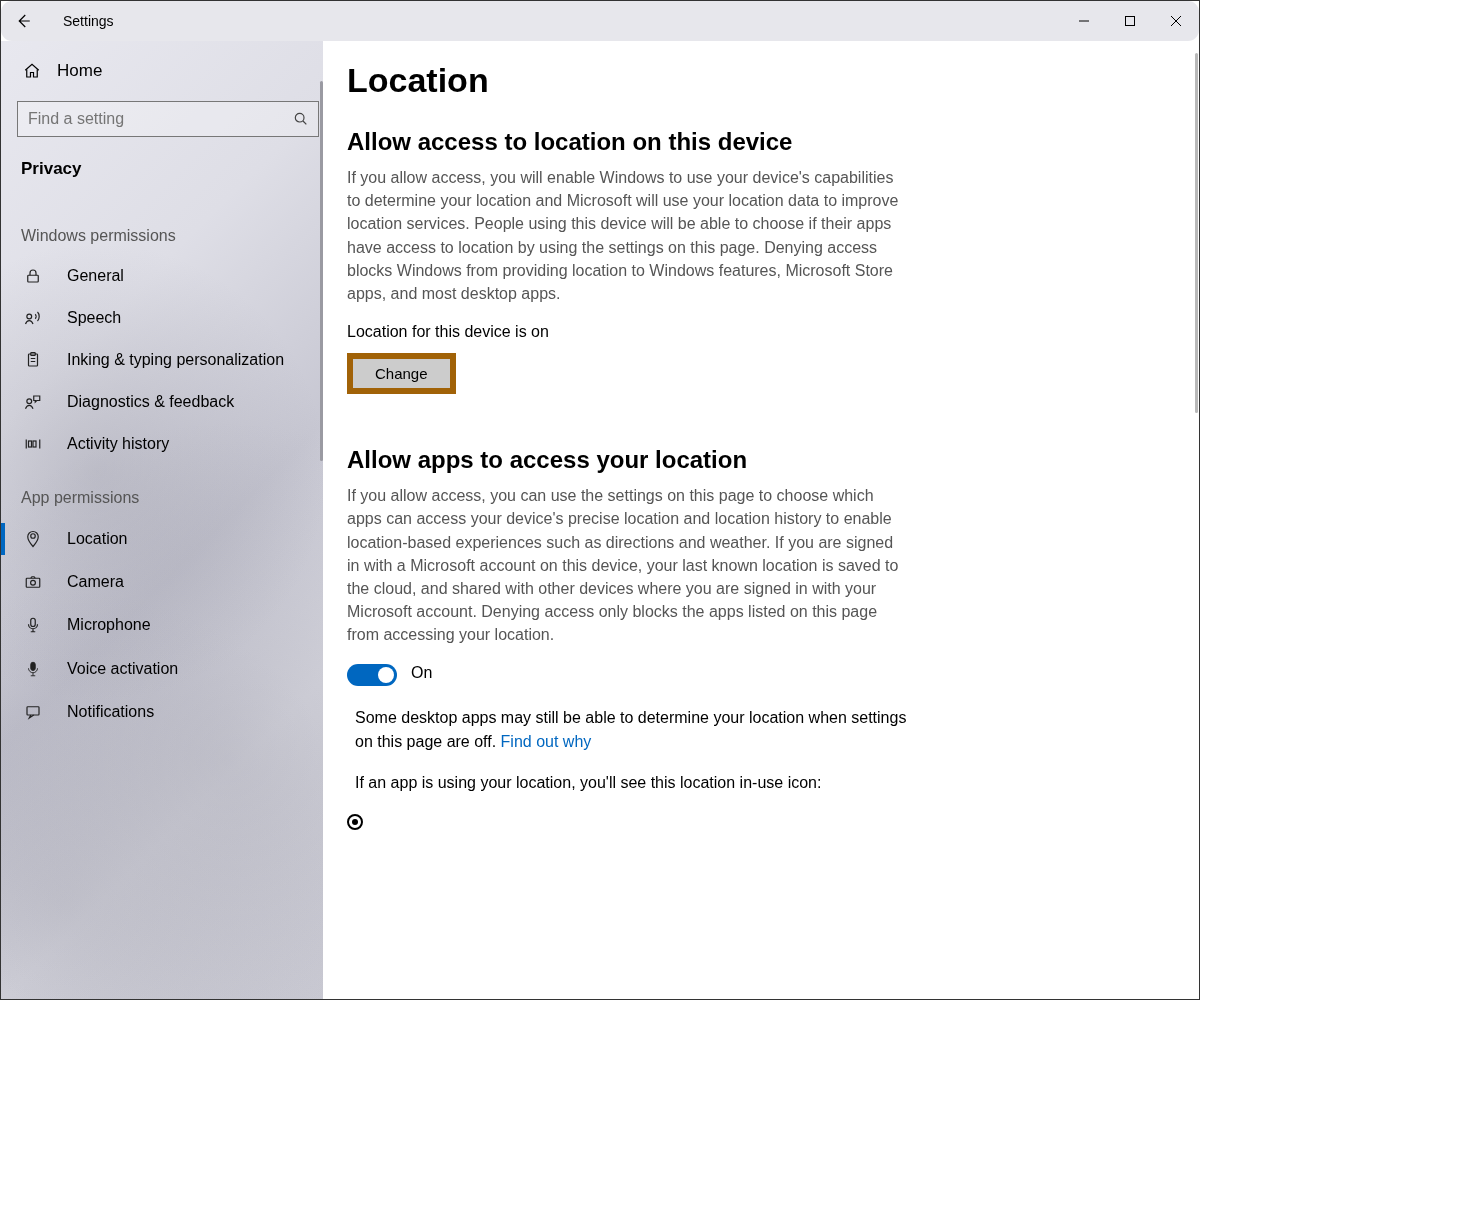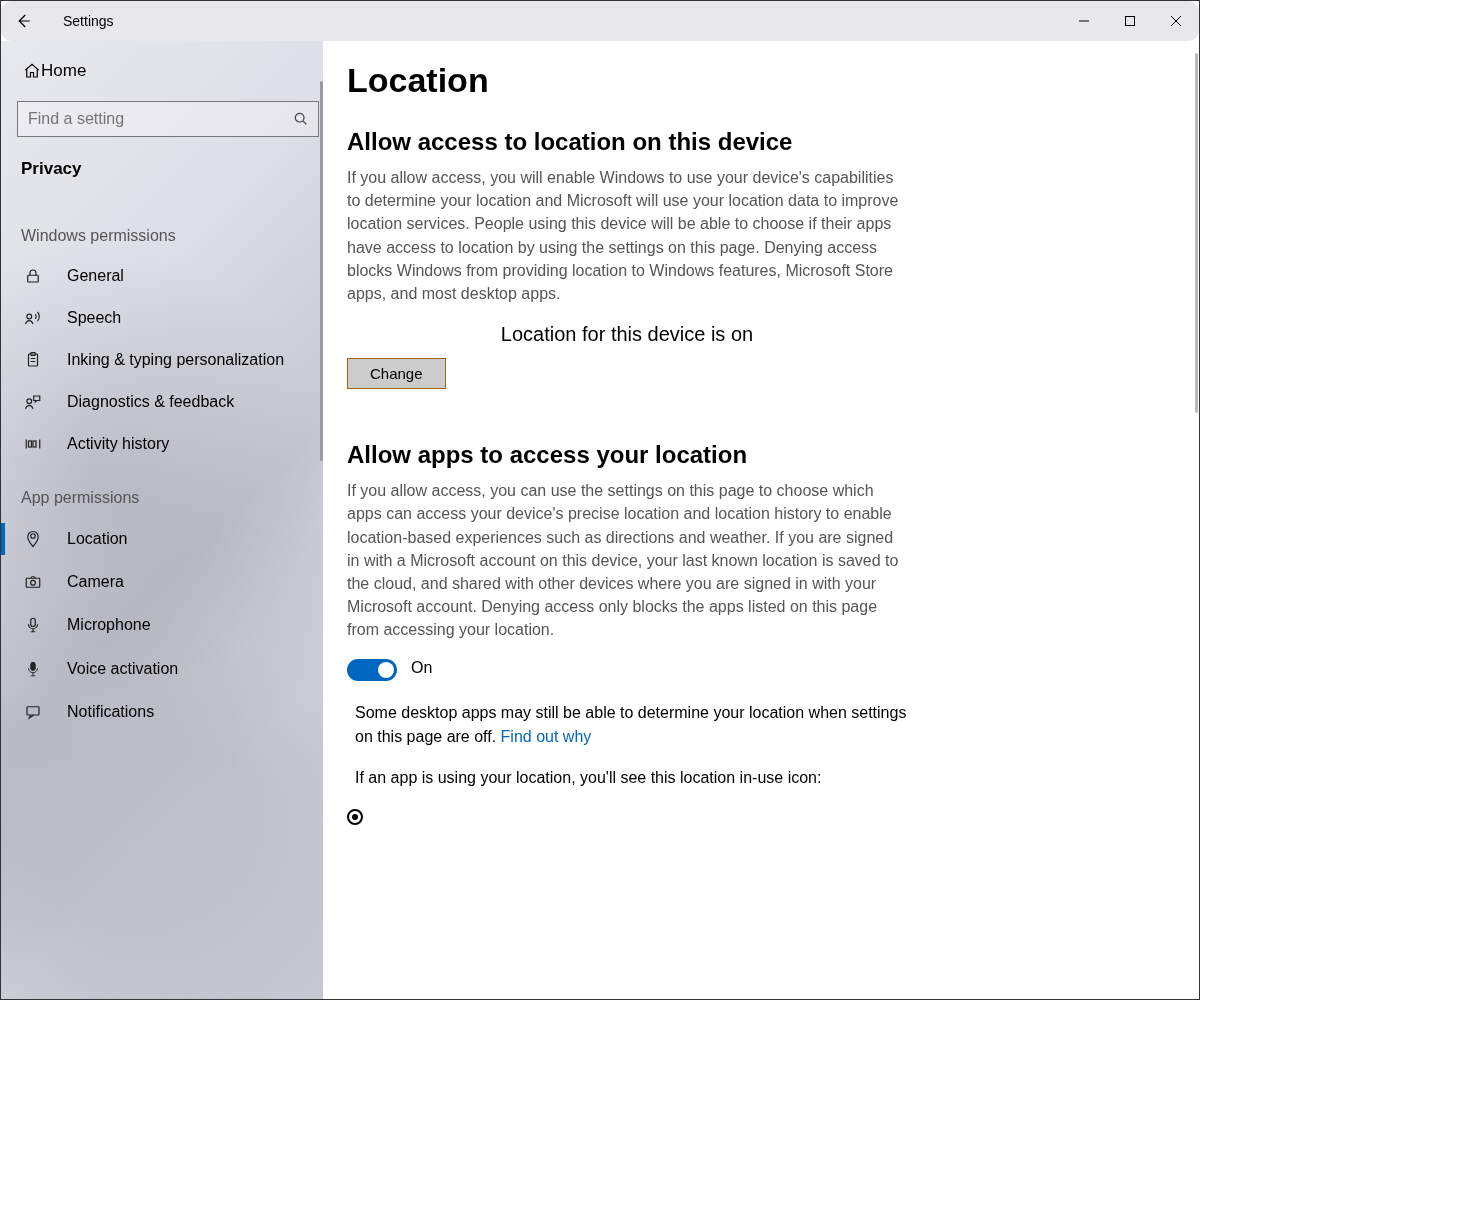--- a/index.html
+++ b/index.html
@@ -61,21 +61,21 @@
     content:"";
     position:absolute; inset:0;
     background:
       radial-gradient(circle at 30% 45%, rgba(120,120,135,0.25) 0%, transparent 40%),
       radial-gradient(circle at 70% 75%, rgba(120,120,135,0.22) 0%, transparent 45%),
       radial-gradient(circle at 20% 90%, rgba(120,120,135,0.2) 0%, transparent 35%);
     pointer-events:none;
   }
   .sidebar > * { position: relative; z-index:1; }
   .home-row {
-    display:flex; align-items:center; 
+    display:flex; align-items:center; gap:16px;
     padding: 20px 8px 20px 22px;
     font-size: 17px;
     cursor:pointer;
   }
   .search-wrap { padding: 0 4px 14px 16px; }
   .search {
     width: 100%; height: 36px;
     border: 1px solid #777;
     background: rgba(255,255,255,0.25);
     padding: 0 34px 0 10px;
@@ -109,23 +109,23 @@
     position:absolute; right:0; top:40px; width:3px; height:380px; background:#9a9aa2; border-radius:2px;
   }
   
   .content {
     flex:1; overflow-y:auto; position:relative; background:#fff;
   }
   .content-inner { padding: 20px 36px 40px 24px; max-width: 620px; }
   h1.page-title { font-size: 34px; font-weight:600; margin-bottom: 28px; }
   h2.section { font-size: 24px; font-weight:600; margin: 18px 0 10px 0; }
   p.desc { font-size: 16px; color:#555; line-height:1.45; margin-bottom: 18px; }
-  .status-line { font-size:20px; margin: 6px 0 12px 0; text-align: center; }
+  .status-line { font-size:16px; margin: 6px 0 12px 0; }
   .btn {
-    background:#ccc; border:1px solid #a16207; padding: 6px 22px; font-size:15px; cursor:pointer;
+    background:#ccc; border:6px solid #a16207; padding: 6px 22px; font-size:15px; cursor:pointer;
   }
   .toggle-row { display:flex; align-items:flex-start; gap:14px; margin: 16px 0 20px 0; }
   .toggle {
     width: 50px; height:22px; border-radius:11px; background:#0067c0; position:relative; cursor:pointer;
   }
   .toggle .knob {
     position:absolute; right:3px; top:3px; width:16px; height:16px; border-radius:50%; background:#fff;
   }
   .toggle-label { font-size:16px; }
   .para { font-size:16px; line-height:1.45; margin: 6px 0 18px 8px; }

